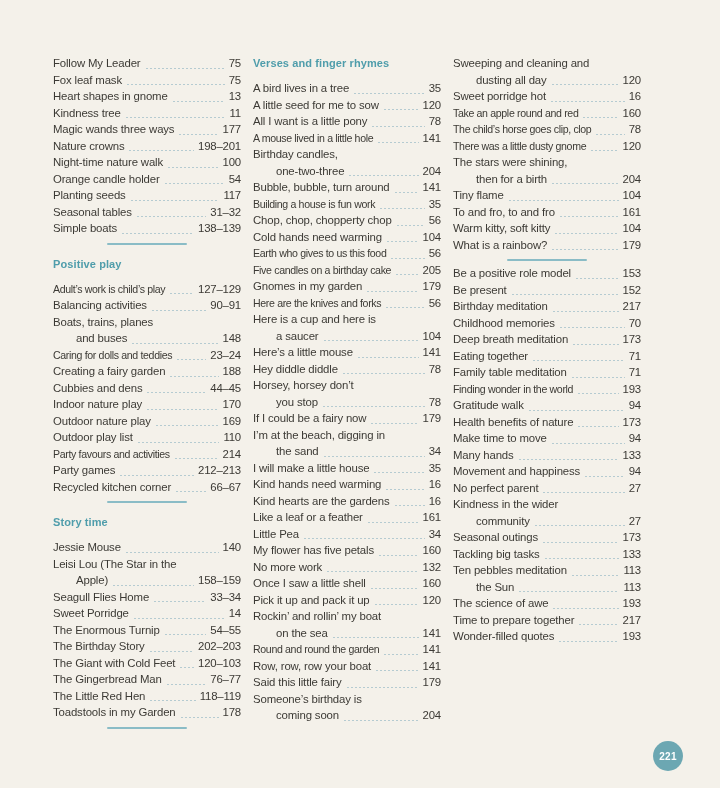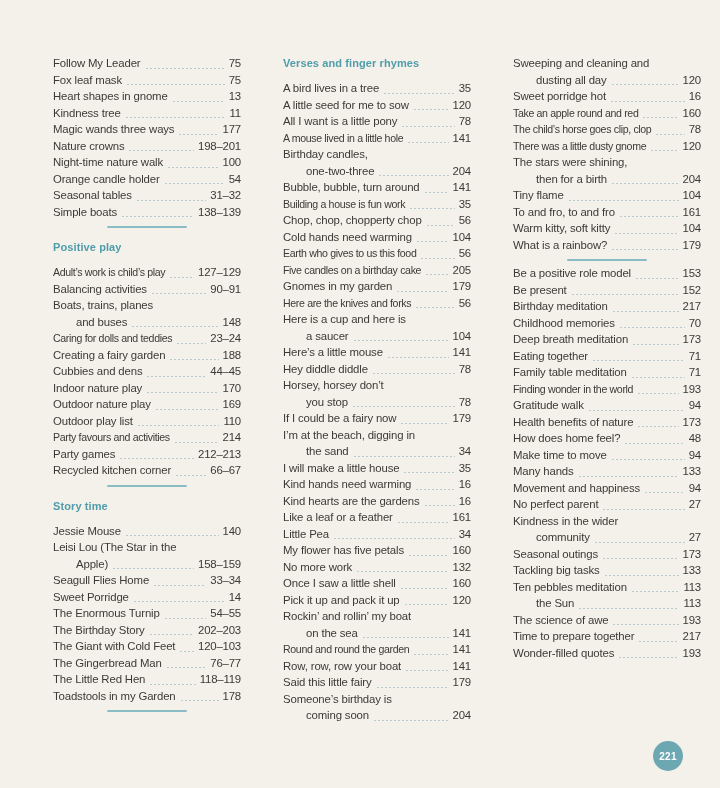--- a/index.html
+++ b/index.html
@@ -21,21 +21,21 @@
     overflow: hidden;
   }
   .page {
     position: relative;
     width: 720px; height: 788px;
   }
   .columns {
     position: absolute;
     left: 53px; top: 55px;
     display: flex;
-    gap: 42px;
+    gap: 12px;
   }
   .col { width: 188px; }
   .row {
     display: flex;
     align-items: baseline;
     line-height: 16.5px;
     font-size: 11.4px;
     white-space: nowrap;
     overflow: hidden;
   }
@@ -124,20 +124,25 @@
           <span class="title">Night-time nature walk</span>
           <span class="leader"></span>
           <span class="pg">100</span>
         </div>
         <div class="row">
           <span class="title">Orange candle holder</span>
           <span class="leader"></span>
           <span class="pg">54</span>
         </div>
         <div class="row">
+          <span class="title">Planting seeds</span>
+          <span class="leader"></span>
+          <span class="pg">117</span>
+        </div>
+        <div class="row">
           <span class="title">Seasonal tables</span>
           <span class="leader"></span>
           <span class="pg">31–32</span>
         </div>
         <div class="row">
           <span class="title">Simple boats</span>
           <span class="leader"></span>
           <span class="pg">138–139</span>
         </div>
         <div class="divider"></div>
@@ -548,25 +553,20 @@
         </div>
         <div class="row">
           <span class="title">Gratitude walk</span>
           <span class="leader"></span>
           <span class="pg">94</span>
         </div>
         <div class="row">
           <span class="title">Health benefits of nature</span>
           <span class="leader"></span>
           <span class="pg">173</span>
-        </div>
-        <div class="row">
-          <span class="title">How does home feel?</span>
-          <span class="leader"></span>
-          <span class="pg">48</span>
         </div>
         <div class="row">
           <span class="title">Make time to move</span>
           <span class="leader"></span>
           <span class="pg">94</span>
         </div>
         <div class="row">
           <span class="title">Many hands</span>
           <span class="leader"></span>
           <span class="pg">133</span>

